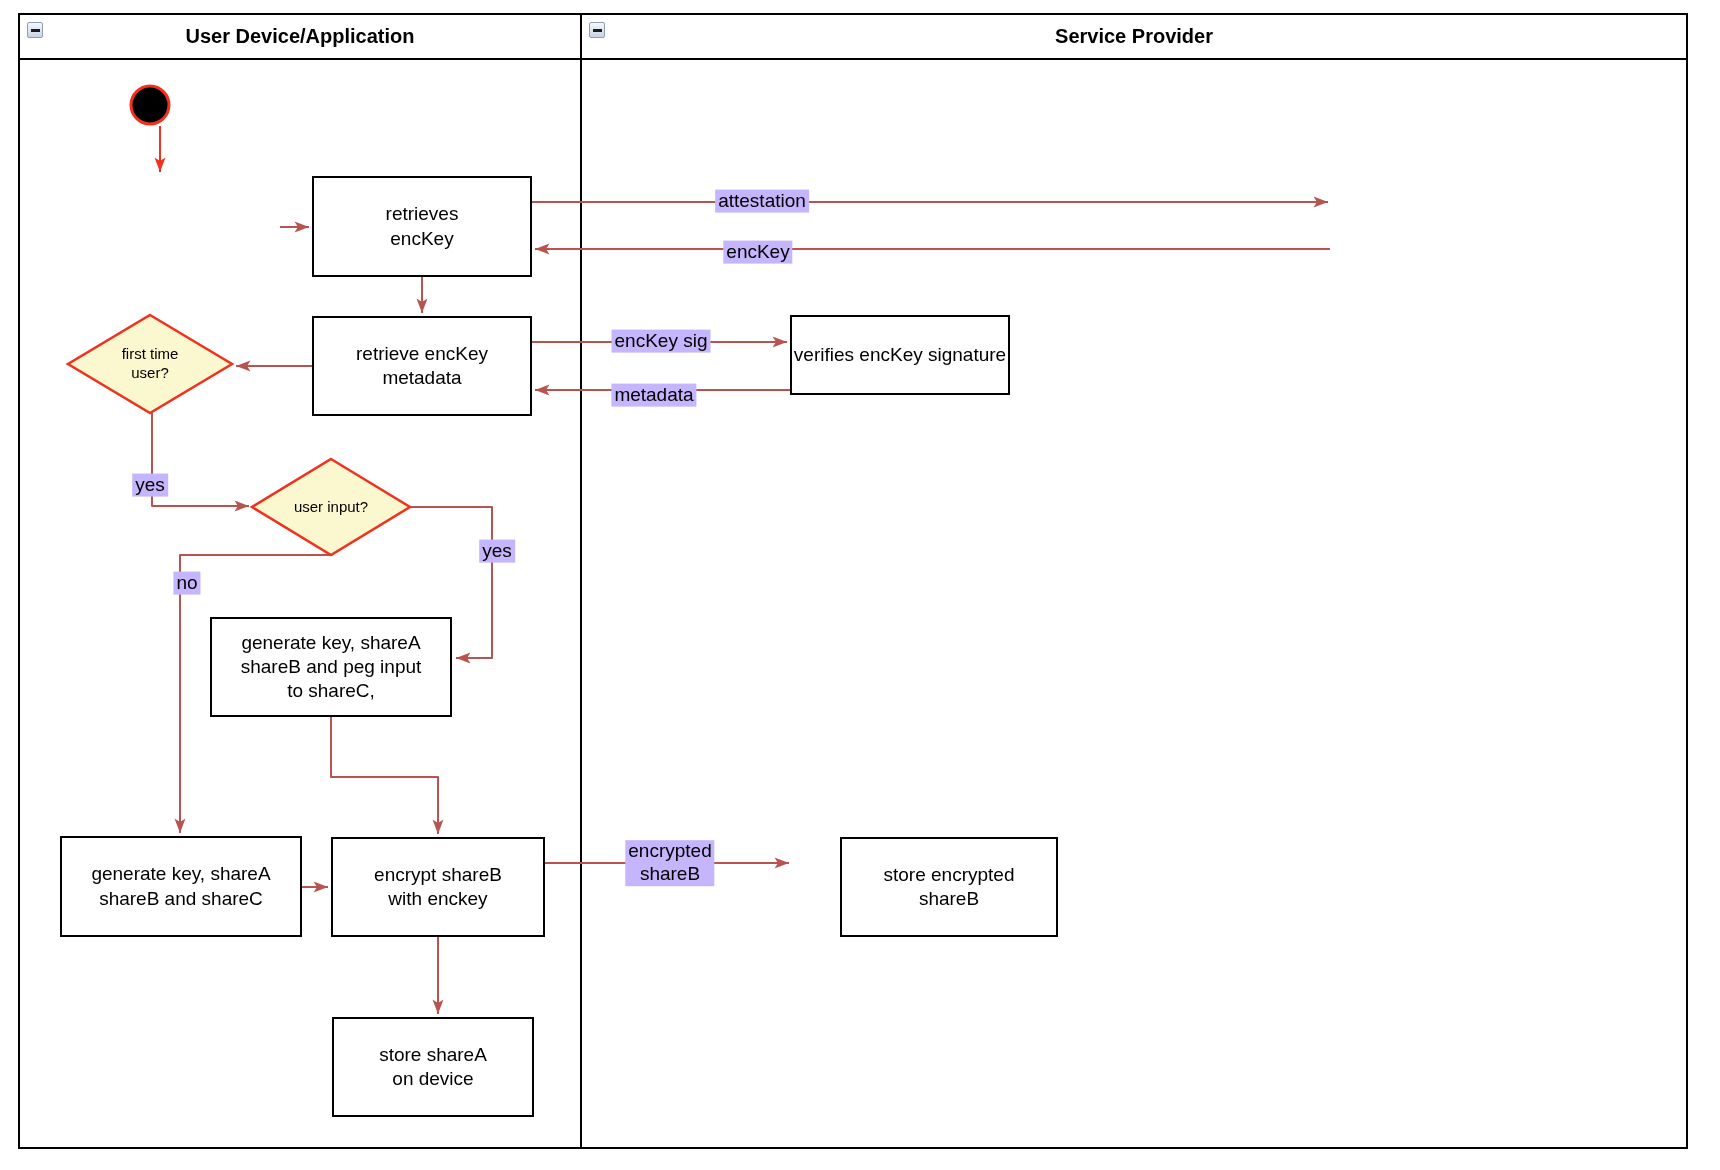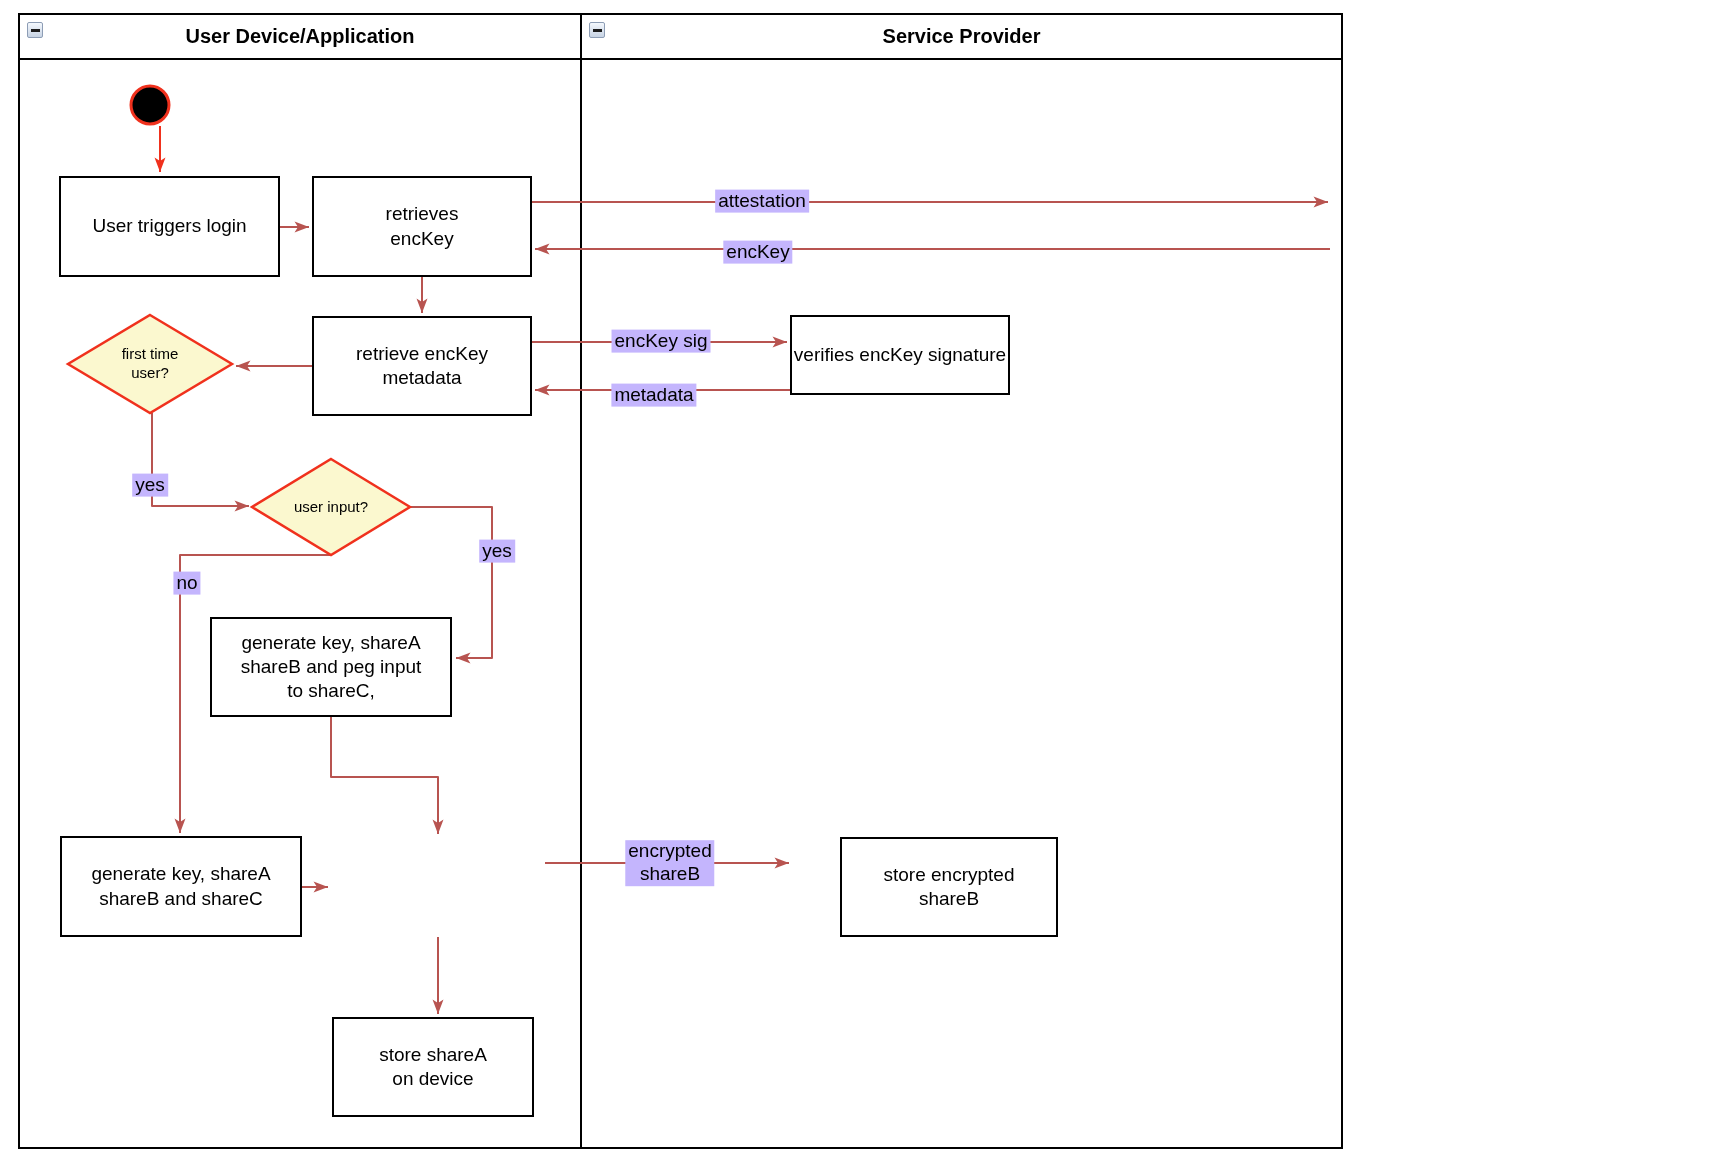--- a/index.html
+++ b/index.html
@@ -2,21 +2,21 @@
 <html style="--edge: #B85450; --accent-red: #F0311D; --decision-fill: #FBF8CF; --node-border: #000000;"><head>
 <meta charset="utf-8">
 <style>
   html,body { margin:0; padding:0; background:#ffffff; }
   .canvas {
     position:relative; width:1720px; height:1170px; background:#fff;
     font-family:"Liberation Sans", sans-serif; color:#000; overflow:hidden;
   }
   
   .pool {
-    position:absolute; left:18px; top:13px; width:1325px; height:1136px;
+    position:absolute; left:18px; top:13px; width:1670px; height:1136px;
     border:2px solid #000; box-sizing:border-box; display:flex; z-index:1; background:#fff;
   }
   .lane { position:relative; height:100%; box-sizing:border-box; }
   .lane + .lane { border-left:2px solid #000; }
   .lane-1 { width:560px; } .lane-2 { width:558px; } .lane-3 { flex:1; }
   .lane-header {
     position:relative; height:45px; box-sizing:border-box; border-bottom:2px solid #000;
     display:flex; align-items:center; justify-content:center;
     font-size:20px; font-weight:bold;
   }
@@ -105,42 +105,43 @@
     <path class="edge" d="M330,555 H180 V833" marker-end="url(#arr)"></path>
     <path class="edge" d="M331,717 V777 H438 V834" marker-end="url(#arr)"></path>
     <path class="edge" d="M302,887 H328" marker-end="url(#arr)"></path>
     <path class="edge" d="M545,863 H789" marker-end="url(#arr)"></path>
     <path class="edge" d="M438,937 V1014" marker-end="url(#arr)"></path>
 
     <polygon class="decision" points="150,315 232,364 150,413 68,364"></polygon>
     <polygon class="decision" points="331,459 410,507 331,555 252,507"></polygon>
   </svg>
 
-  <div class="node" style="left:59px;top:176px;width:221px;height:101px">
-    <span class="node-label">User triggers login</span>
-  </div>
   <div class="node" style="left:312px;top:176px;width:220px;height:101px">
     <span class="node-label">retrieves
 encKey</span>
   </div>
   <div class="node" style="left:312px;top:316px;width:220px;height:100px">
     <span class="node-label">retrieve encKey
 metadata</span>
   </div>
   <div class="node nowrap" style="left:790px;top:315px;width:220px;height:80px">
     <span class="node-label">verifies encKey signature</span>
   </div>
   <div class="node" style="left:210px;top:617px;width:242px;height:100px">
     <span class="node-label">generate key, shareA
 shareB and peg input
 to shareC,</span>
   </div>
   <div class="node" style="left:60px;top:836px;width:242px;height:101px">
     <span class="node-label">generate key, shareA
 shareB and shareC</span>
+  </div>
+  <div class="node" style="left:331px;top:837px;width:214px;height:100px">
+    <span class="node-label">encrypt shareB
+with enckey</span>
   </div>
   <div class="node" style="left:840px;top:837px;width:218px;height:100px">
     <span class="node-label">store encrypted
 shareB</span>
   </div>
   <div class="node" style="left:332px;top:1017px;width:202px;height:100px">
     <span class="node-label">store shareA
 on device</span>
   </div>
 

